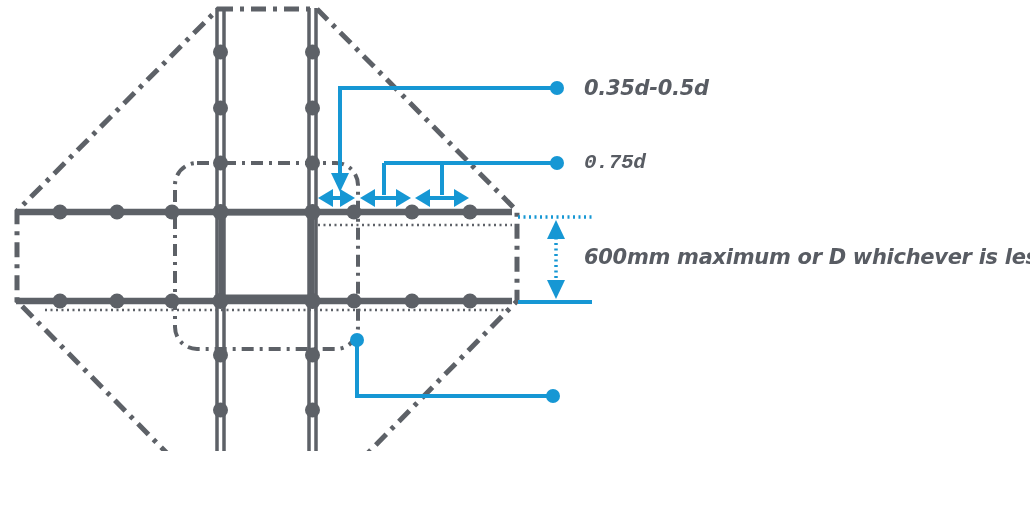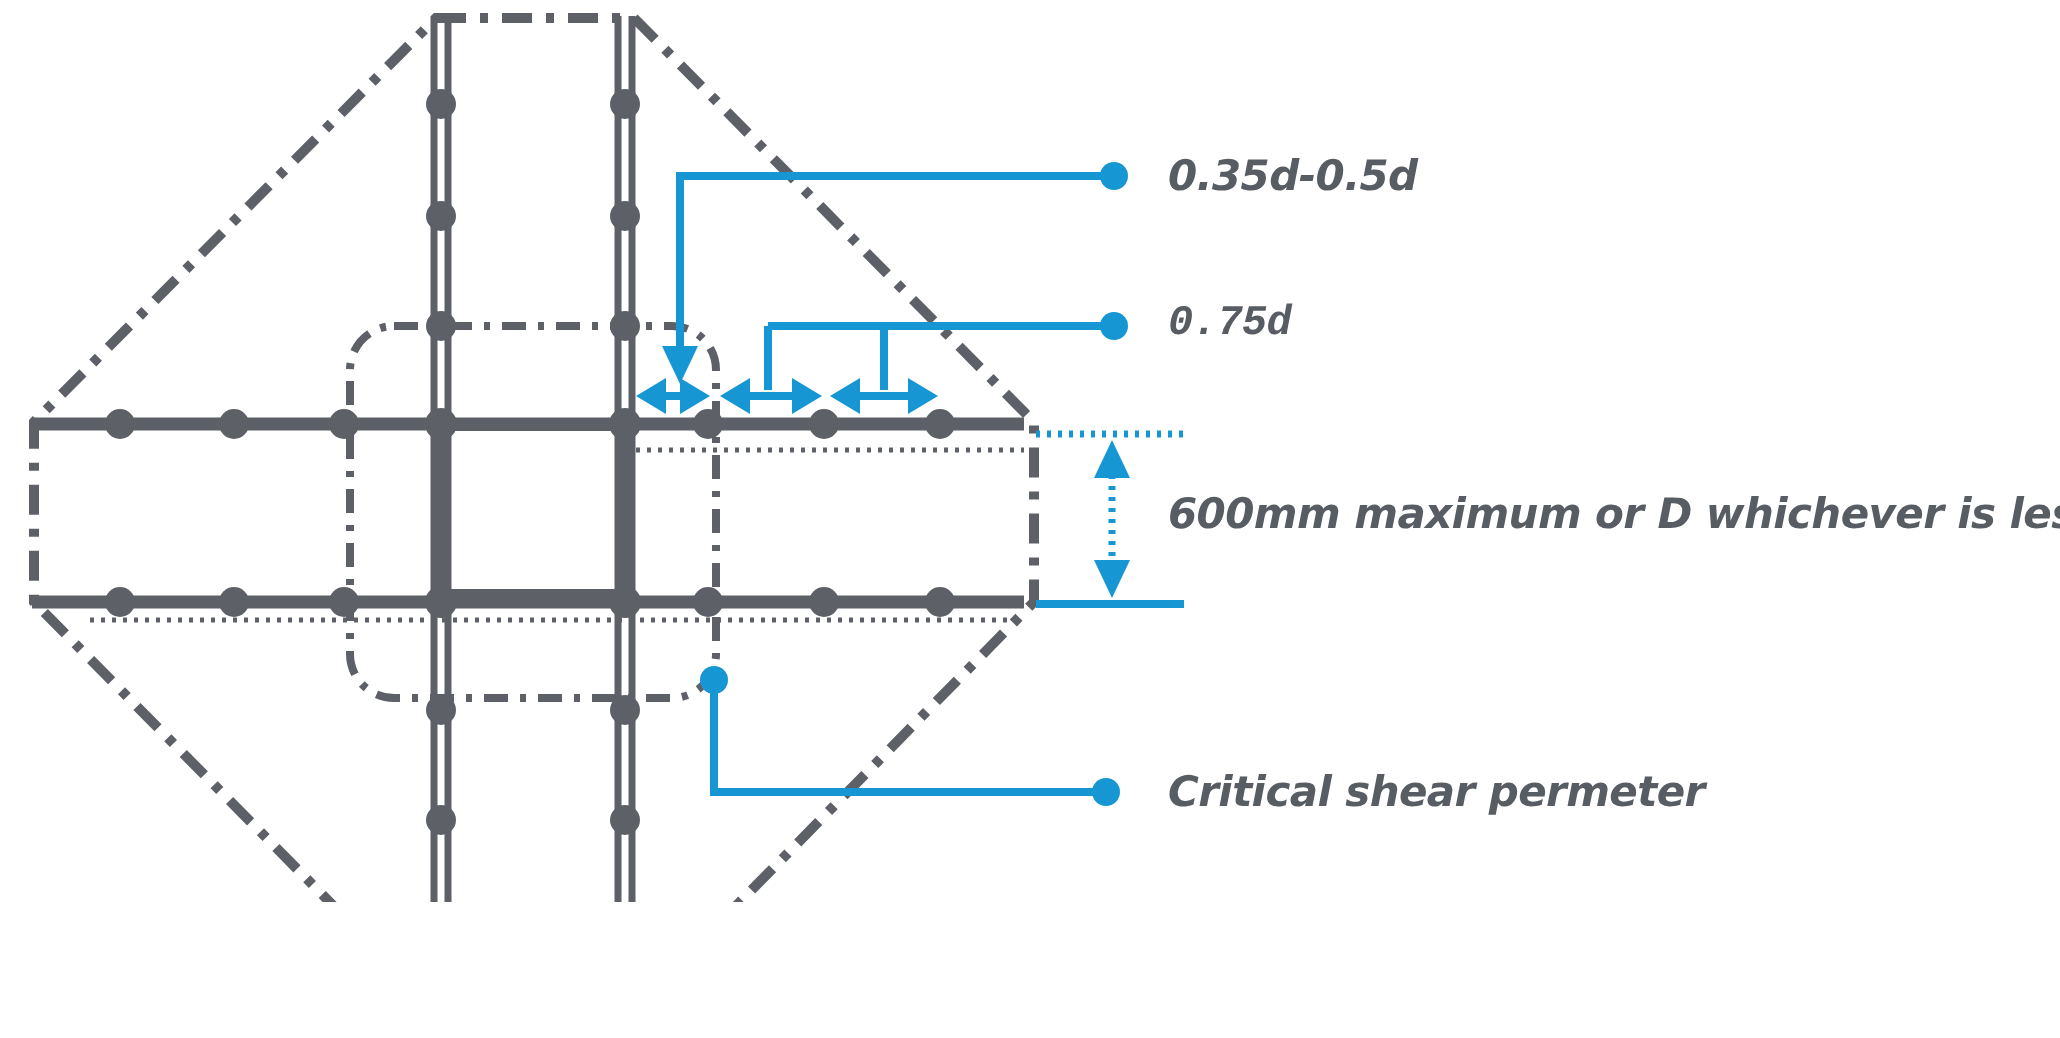--- a/index.html
+++ b/index.html
@@ -140,14 +140,13 @@
       </g>
     </g>
   </svg>
 
   <div class="lbl" style="left:584px;top:75px;">0.35d-0.5d</div>
 
   <div class="lbl" style="left:584px;top:150px;font-family:Liberation Mono, monospace;">0.75d</div>
 
   <div class="lbl" style="left:584px;top:244px;">600mm maximum or D whichever is less</div>
 
-  <div class="lbl" style="left:584px;top:383px;">Critical shear permeter</div>
 </div>
 
 </body></html>

